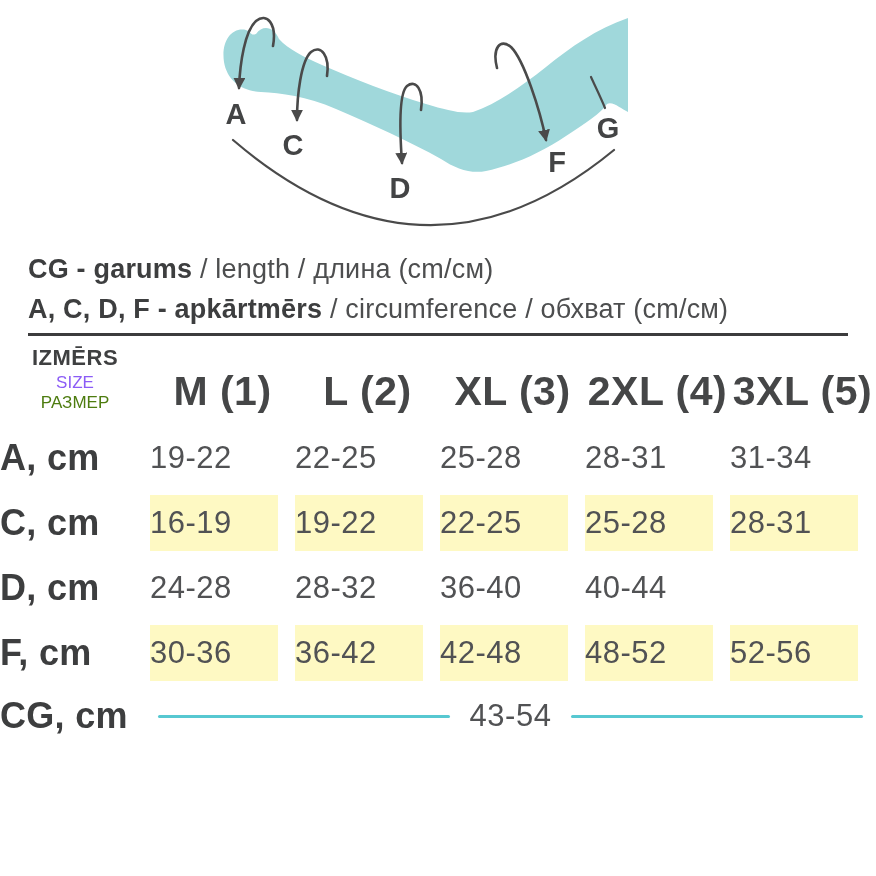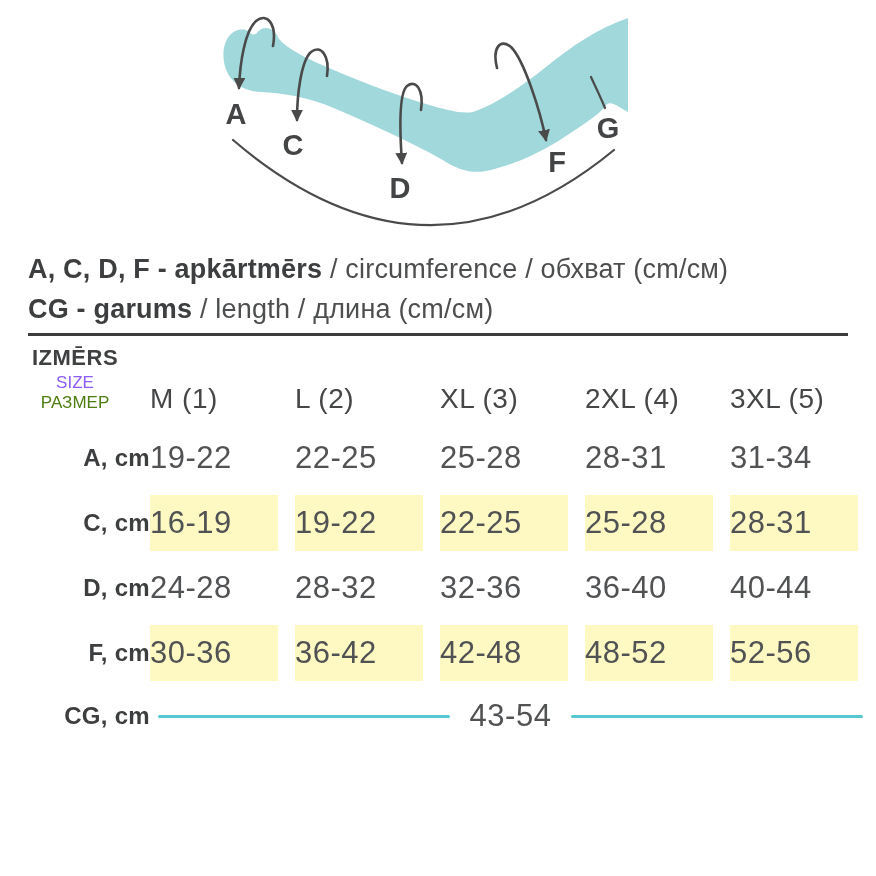--- a/index.html
+++ b/index.html
@@ -38,30 +38,30 @@
     grid-template-columns: 150px repeat(5, 145px);
     width: 714px;
     align-items: center;
   }
   .t-header { height: 89px; align-items: end; padding-bottom: 10px; box-sizing: border-box; }
   .hdr-label { text-align: center; line-height: 1.1; padding-bottom: 2px; }
   .hdr-label .lv { font-size: 22px; font-weight: 700; color: #3f4041; letter-spacing: 0.5px; }
   .hdr-label .en { font-size: 17px; color: #8b5cf6; margin-top: 3px; }
   .hdr-label .ru { font-size: 17px; color: #4d7c0f; margin-top: 2px; }
   .size-cell {
-    text-align: left;
-    font-size: 28px;
-    font-weight: 400;
+    text-align: center;
+    font-size: 41px;
+    font-weight: 700;
     color: #454647;
     letter-spacing: 0.5px;
   }
   .t-row { height: 65px; }
   .row-label {
-    text-align: right;
-    font-size: 24px;
+    text-align: left;
+    font-size: 36px;
     font-weight: 700;
     color: #3d3e3f;
     letter-spacing: 0.3px;
   }
   .val {
     text-align: left;
     font-size: 31px;
     font-weight: 400;
     color: #515254;
     letter-spacing: 0.5px;
@@ -123,22 +123,22 @@
     <path d="M 233 140 Q 426 305 614 150" fill="none" stroke="#4a4a4a" stroke-width="2.2" stroke-linecap="round"></path>
 
     <text x="236" y="124" text-anchor="middle">A</text>
     <text x="293" y="155" text-anchor="middle">C</text>
     <text x="400" y="198" text-anchor="middle">D</text>
     <text x="557" y="172" text-anchor="middle">F</text>
     <text x="608" y="138" text-anchor="middle">G</text>
   </svg>
 
   <div class="legend">
+    <div class="legend-line"><b>CG - garums</b><span> / length / длина  (cm/см)</span></div>
     <div class="legend-line"><b>A, C, D, F - apkārtmērs</b><span> / circumference / обхват (cm/см)</span></div>
-    <div class="legend-line"><b>CG - garums</b><span> / length / длина  (cm/см)</span></div>
   </div>
 
   <div class="divider"></div>
 
   <div>
 
     <div class="grid-row t-header">
       <div class="hdr-label">
         <div class="lv">IZMĒRS</div>
         <div class="en">SIZE</div>
@@ -166,21 +166,20 @@
       <div class="val"><span class="hl">19-22</span></div>
       <div class="val"><span class="hl">22-25</span></div>
       <div class="val"><span class="hl">25-28</span></div>
       <div class="val"><span class="hl">28-31</span></div>
     </div>
 
     <div class="grid-row t-row">
       <div class="row-label">D, cm</div>
       <div class="val"><span>24-28</span></div>
       <div class="val"><span>28-32</span></div>
-      <div class="val"><span>32-36</span></div>
       <div class="val"><span>36-40</span></div>
       <div class="val"><span>40-44</span></div>
     </div>
 
     <div class="grid-row t-row">
       <div class="row-label">F, cm</div>
       <div class="val"><span class="hl">30-36</span></div>
       <div class="val"><span class="hl">36-42</span></div>
       <div class="val"><span class="hl">42-48</span></div>
       <div class="val"><span class="hl">48-52</span></div>

